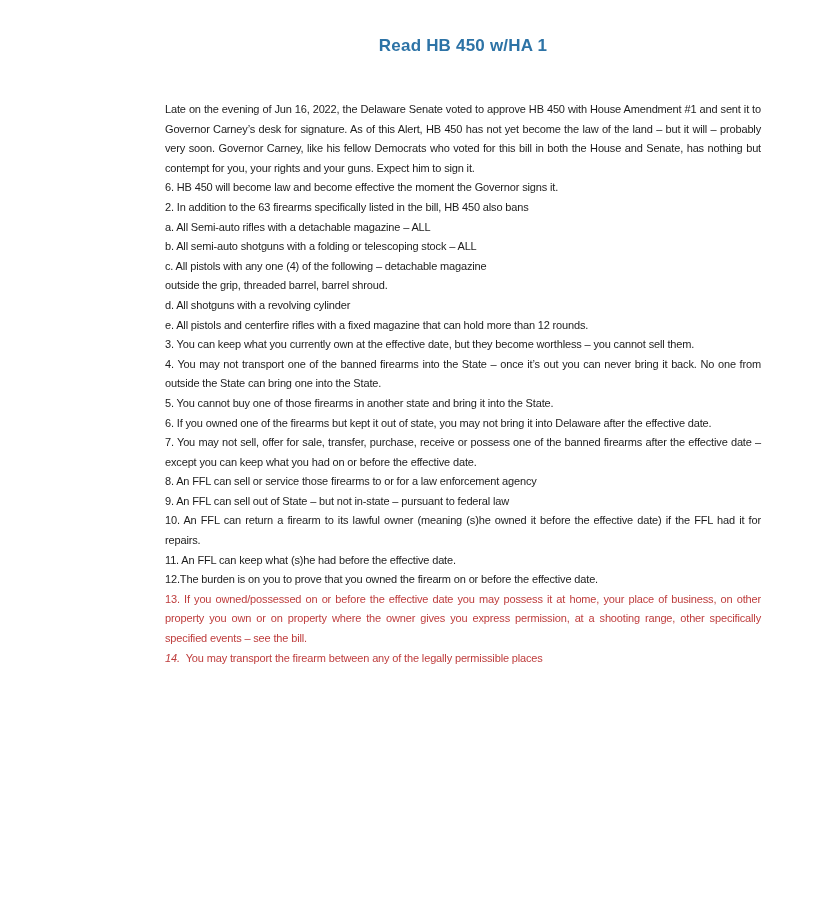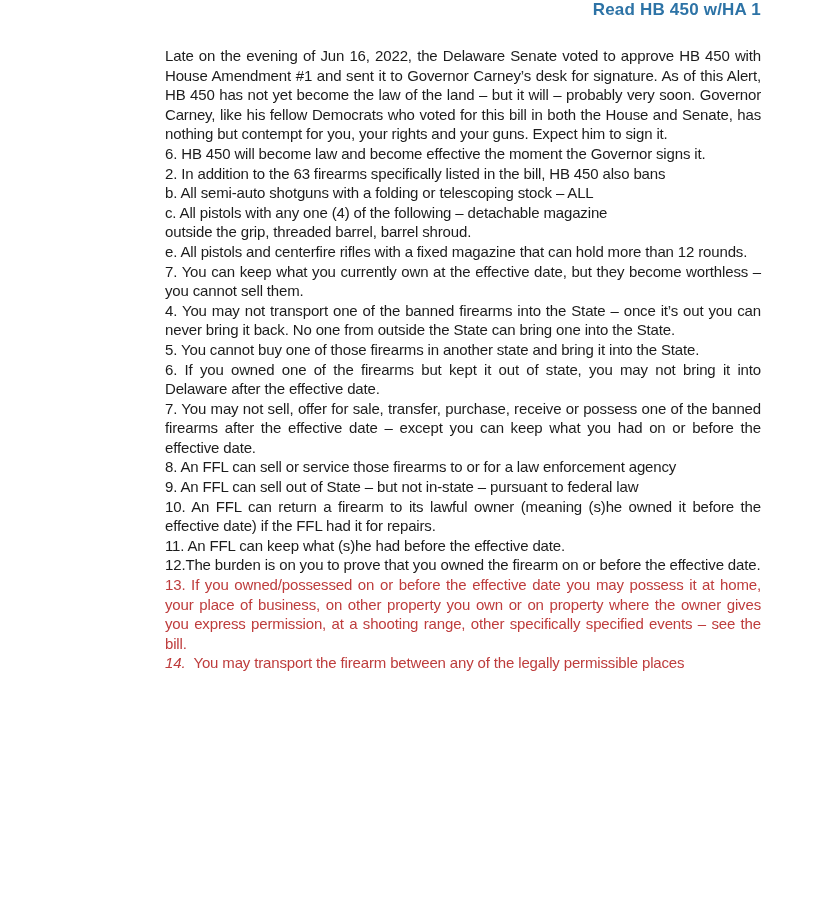--- a/index.html
+++ b/index.html
@@ -13,35 +13,36 @@
     overflow: hidden;
     font-family: "Liberation Sans", sans-serif;
   }
   .page {
     position: relative;
     width: 826px;
     height: 900px;
     background: #ffffff;
   }
   .doc-title {
-    margin: 0;
+    margin: 16px;
+    padding-top: 20px;
     margin-left: 165px;
     width: 596px;
-    text-align: right;
+    text-align: center;
     font-size: 17px;
     font-weight: bold;
     letter-spacing: 0.2px;
     color: var(--title-color, #2d73a6);
   }
   .doc-body {
     margin-left: 165px;
-    margin-top: 26px;
+    margin-top: 44px;
     width: 596px;
     text-align: justify;
-    font-size: 15px;
+    font-size: 11px;
     line-height: 19.6px;
     letter-spacing: -0.15px;
     color: var(--body-color, #1c1c1c);
   }
   .doc-body p {
     margin: 0;
     padding: 0;
   }
   .doc-body p.red {
     color: var(--alert-color, #be3c3c);
@@ -52,25 +53,27 @@
 </style>
 </head>
 <body>
 
 <div class="page">
   <h1 class="doc-title">Read HB 450 w/HA 1</h1>
   <div class="doc-body">
       <p>Late on the evening of Jun 16, 2022, the Delaware Senate voted to approve HB 450 with House Amendment #1 and sent it to Governor Carney’s desk for signature. As of this Alert, HB 450 has not yet become the law of the land – but it will – probably very soon. Governor Carney, like his fellow Democrats who voted for this bill in both the House and Senate, has nothing but contempt for you, your rights and your guns. Expect him to sign it.</p>
       <p>6. HB 450 will become law and become effective the moment the Governor signs it.</p>
       <p>2. In addition to the 63 firearms specifically listed in the bill, HB 450 also bans</p>
+      <p>a. All Semi-auto rifles with a detachable magazine – ALL</p>
       <p>b. All semi-auto shotguns with a folding or telescoping stock – ALL</p>
       <p>c. All pistols with any one (4) of the following – detachable magazine</p>
       <p>outside the grip, threaded barrel, barrel shroud.</p>
+      <p>d. All shotguns with a revolving cylinder</p>
       <p>e. All pistols and centerfire rifles with a fixed magazine that can hold more than 12 rounds.</p>
-      <p>7. You can keep what you currently own at the effective date, but they become worthless – you cannot sell them.</p>
+      <p>3. You can keep what you currently own at the effective date, but they become worthless – you cannot sell them.</p>
       <p>4. You may not transport one of the banned firearms into the State – once it’s out you can never bring it back. No one from outside the State can bring one into the State.</p>
       <p>5. You cannot buy one of those firearms in another state and bring it into the State.</p>
       <p>6. If you owned one of the firearms but kept it out of state, you may not bring it into Delaware after the effective date.</p>
       <p>7. You may not sell, offer for sale, transfer, purchase, receive or possess one of the banned firearms after the effective date – except you can keep what you had on or before the effective date.</p>
       <p>8. An FFL can sell or service those firearms to or for a law enforcement agency</p>
       <p>9. An FFL can sell out of State – but not in-state – pursuant to federal law</p>
       <p>10. An FFL can return a firearm to its lawful owner (meaning (s)he owned it before the effective date) if the FFL had it for repairs.</p>
       <p>11. An FFL can keep what (s)he had before the effective date.</p>
       <p>12.The burden is on you to prove that you owned the firearm on or before the effective date.</p>
       <p class="red">13. If you owned/possessed on or before the effective date you may possess it at home, your place of business, on other property you own or on property where the owner gives you express permission, at a shooting range, other specifically specified events – see the bill.</p>

